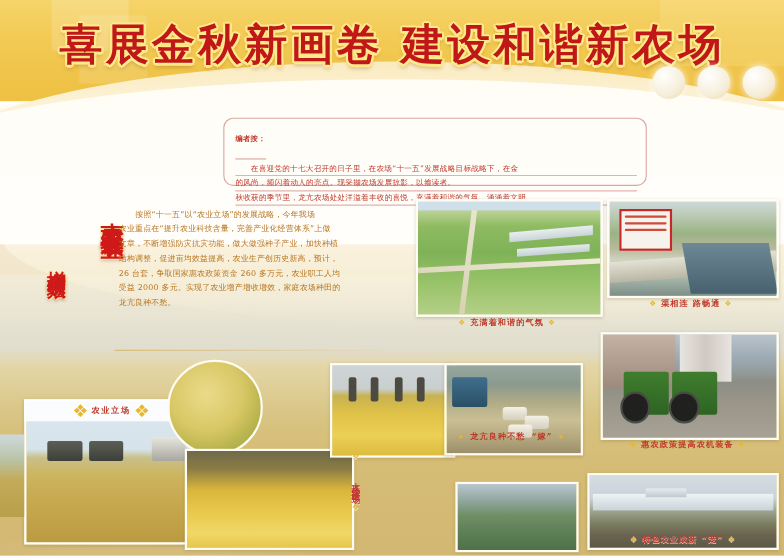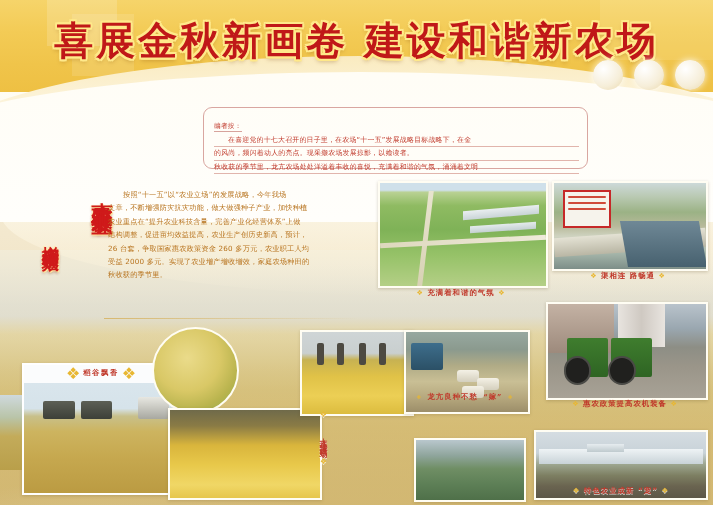--- a/index.html
+++ b/index.html
@@ -79,22 +79,22 @@
   .dots i:nth-child(3){left:82px;}
 
   
   .editor-note{
     position:absolute;left:203px;top:107px;width:385px;height:62px;
     border:1.4px solid #d9a6a0;border-radius:9px;
     background:rgba(255,253,247,.55);
     padding:5px 8px 4px 10px;box-sizing:border-box;
   }
   .en-label{
-    font-size:6.6px;color:#c0392b;font-weight:normal;letter-spacing:.3px;
-    border-bottom:.8px solid #d7a39c;display:inline-block;padding-bottom:0;
+    font-size:6.6px;color:#c0392b;font-weight:bold;letter-spacing:.3px;
+    border-bottom:.8px solid #d7a39c;display:inline-block;padding-bottom:13px;
   }
   .en-body{
     margin-top:2px;font-size:6.9px;line-height:12.4px;color:#c0392b;
     text-align:justify;letter-spacing:.25px;
   }
   .en-body span{border-bottom:.7px solid rgba(200,120,110,.55);display:block;}
   .en-indent{text-indent:14px;}
 
   
   .vtitle{position:absolute;left:40px;top:186px;width:76px;height:150px;}
@@ -294,26 +294,26 @@
     </div>
   </div>
 
   <div class="vtitle">
     <div class="col col-main">惠农政策促农业</div>
     <div class="col col-sub">增产增收增效</div>
   </div>
 
   <div class="main-text">
     <div class="indent">按照“十一五”以“农业立场”的发展战略，今年我场</div>
+    <div>农业重点在“提升农业科技含量，完善产业化经营体系”上做</div>
     <div>文章，不断增强防灾抗灾功能，做大做强种子产业，加快种植</div>
-    <div>农业重点在“提升农业科技含量，完善产业化经营体系”上做</div>
     <div>结构调整，促进亩均效益提高，农业生产创历史新高，预计，</div>
     <div>26 台套，争取国家惠农政策资金 260 多万元，农业职工人均</div>
     <div>受益 2000 多元。实现了农业增产增收增效，家庭农场种田的</div>
-    <div>秋收获的季节里。</div>
+    <div>龙亢良种不愁。</div>
   </div>
   <div class="mt-rule"></div>
 
   <div class="ph" id="p-aerial">
     <div class="road"></div>
     <div class="road2"></div>
     <div class="bld"></div>
     <div class="bld2"></div>
   </div>
   <div class="capbar" style="left:378px;top:288px;width:166px;">
@@ -361,21 +361,21 @@
     </div>
   </div>
 
   <div class="ph" id="p-rice">
     <div class="cmb a"></div>
     <div class="cmb b"></div>
     <div class="cmb c"></div>
   </div>
   <div class="rice-cap-label">
     <span class="gem">❖</span>
-    <span style="font-size:7.4px;font-weight:bold;color:#c0392b;letter-spacing:1.5px;padding:0 3px;">稻谷飘香</span>
+    <span style="font-size:7.4px;font-weight:bold;color:#c0392b;letter-spacing:1.5px;padding:0 3px;">农业立场</span>
     <span class="gem">❖</span>
   </div>
 
   <div class="ph" id="p-ears"></div>
 
   <div class="ph" id="p-corn"></div>
 
   <div class="ph" id="p-dry">
     <div class="per" style="left:14%;"></div>
     <div class="per" style="left:32%;"></div>

